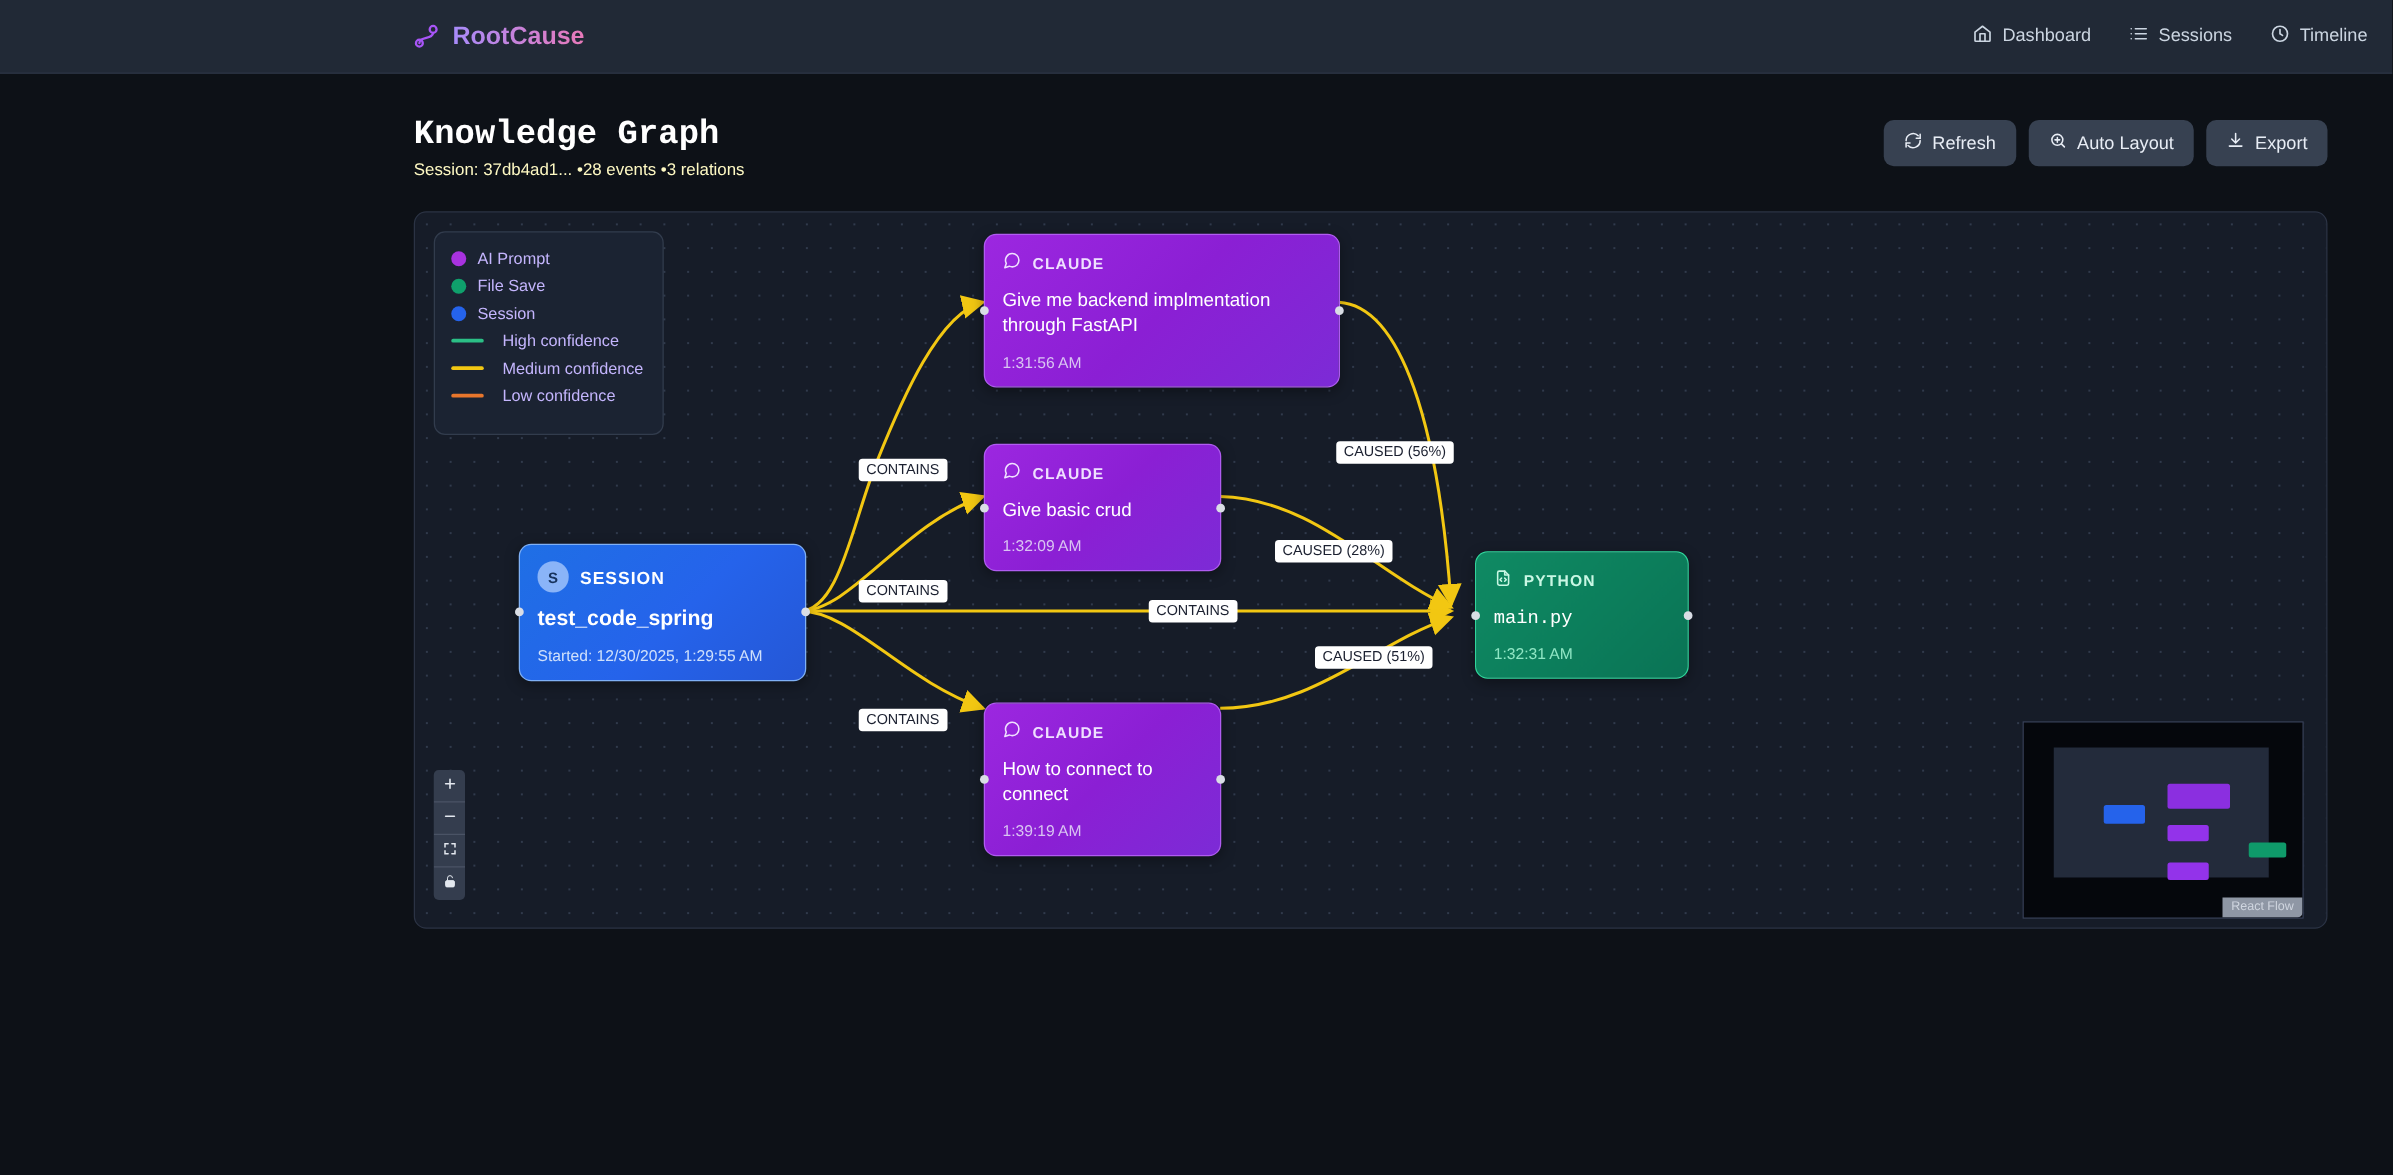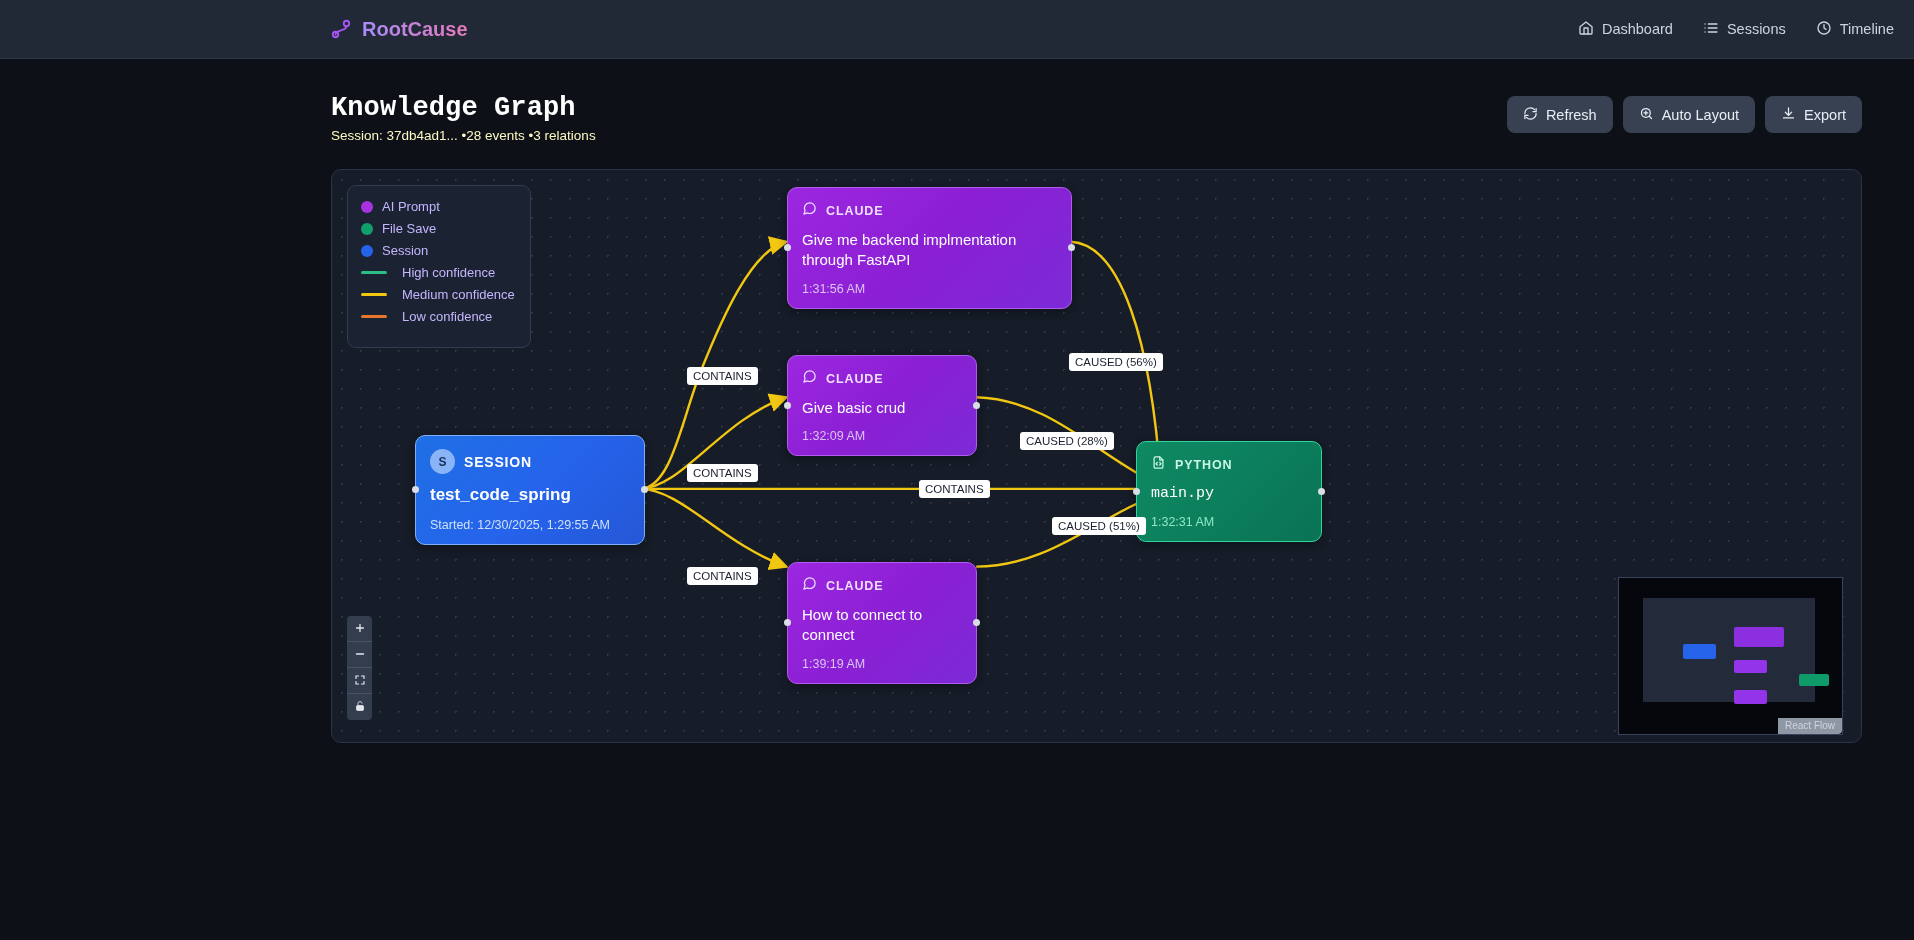--- a/index.html
+++ b/index.html
@@ -368,21 +368,21 @@
       <span class="port left"></span>
       <span class="port right"></span>
       <div class="node-head">
         <span class="avatar">S</span>
         <span class="node-kind">SESSION</span>
       </div>
       <div class="node-title">test_code_spring</div>
       <div class="node-time">Started: 12/30/2025, 1:29:55 AM</div>
     </div>
 
-    <div class="node node-python" style="left:804px; top:271px; width:186px;">
+    <div class="node node-python" style="left:848px; top:271px; width:171px;">
       <span class="port left"></span>
       <span class="port right"></span>
       <div class="node-head">
         <span>
           <svg viewBox="0 0 24 24" fill="none" stroke="currentColor" stroke-width="2" stroke-linecap="round" stroke-linejoin="round">
               <path d="M14 3H7a2 2 0 0 0-2 2v14a2 2 0 0 0 2 2h10a2 2 0 0 0 2-2V8z"></path>
               <path d="M14 3v5h5"></path>
               <path d="M10 12l-2 2 2 2M14 12l2 2-2 2"></path>
             </svg>
         </span>

